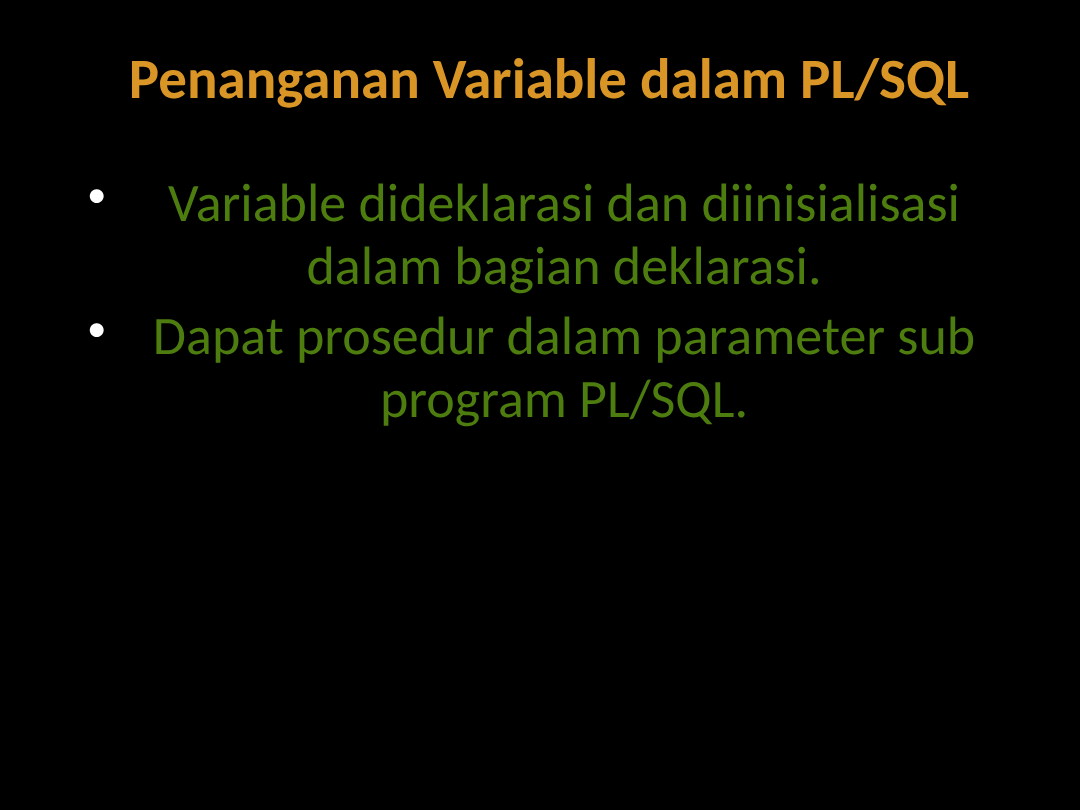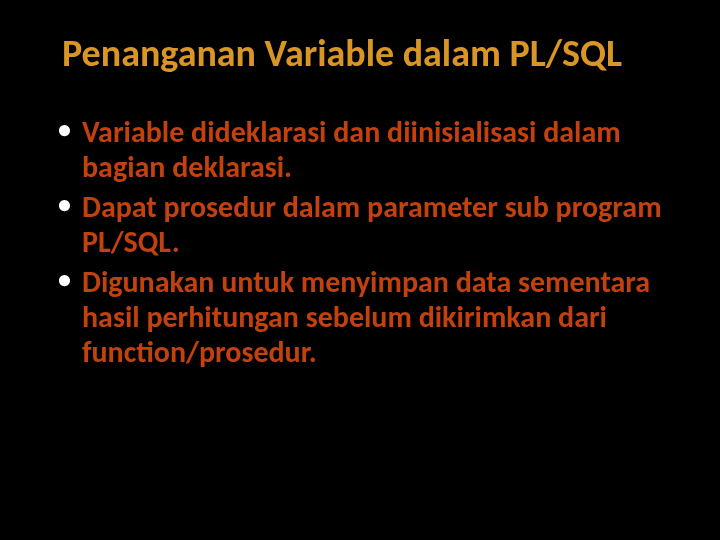--- a/index.html
+++ b/index.html
@@ -1,18 +1,19 @@
 <!DOCTYPE html>
 <html><head>
   <meta charset="utf-8">
   <style>
     * {
       margin: 0;
       padding: 0;
       box-sizing: border-box;
+      text-align: center;
     }
     body {
       width: 720px;
       height: 540px;
       background: #000000;
       font-family: "Calibri", "Segoe UI", Arial, sans-serif;
       overflow: hidden;
     }
     .slide {
       width: 100%;
@@ -24,23 +25,23 @@
       font-size: 38px;
       font-weight: 700;
       margin-bottom: 38px;
       margin-left: 12px;
     }
     .bullets {
       list-style: none;
       padding-left: 4px;
     }
     .bullets li {
-      color: #c2410c;
-      font-size: 30px;
-      font-weight: 700;
+      color: #4d7c0f;
+      font-size: 36px;
+      font-weight: 400;
       line-height: 1.18;
       margin-bottom: 4px;
       padding-left: 28px;
       position: relative;
     }
     .bullets li::before {
       content: "•";
       position: absolute;
       left: 4px;
       top: 0;
@@ -49,15 +50,14 @@
     }
   </style>
 </head>
 <body>
 
 <div class="slide">
   <h1 class="title">Penanganan Variable dalam PL/SQL</h1>
   <ul class="bullets">
     <li>Variable dideklarasi dan diinisialisasi dalam bagian deklarasi.</li>
     <li>Dapat prosedur dalam parameter sub program PL/SQL.</li>
-    <li>Digunakan untuk menyimpan data sementara hasil perhitungan sebelum dikirimkan dari function/prosedur.</li>
   </ul>
 </div>
 
 </body></html>

